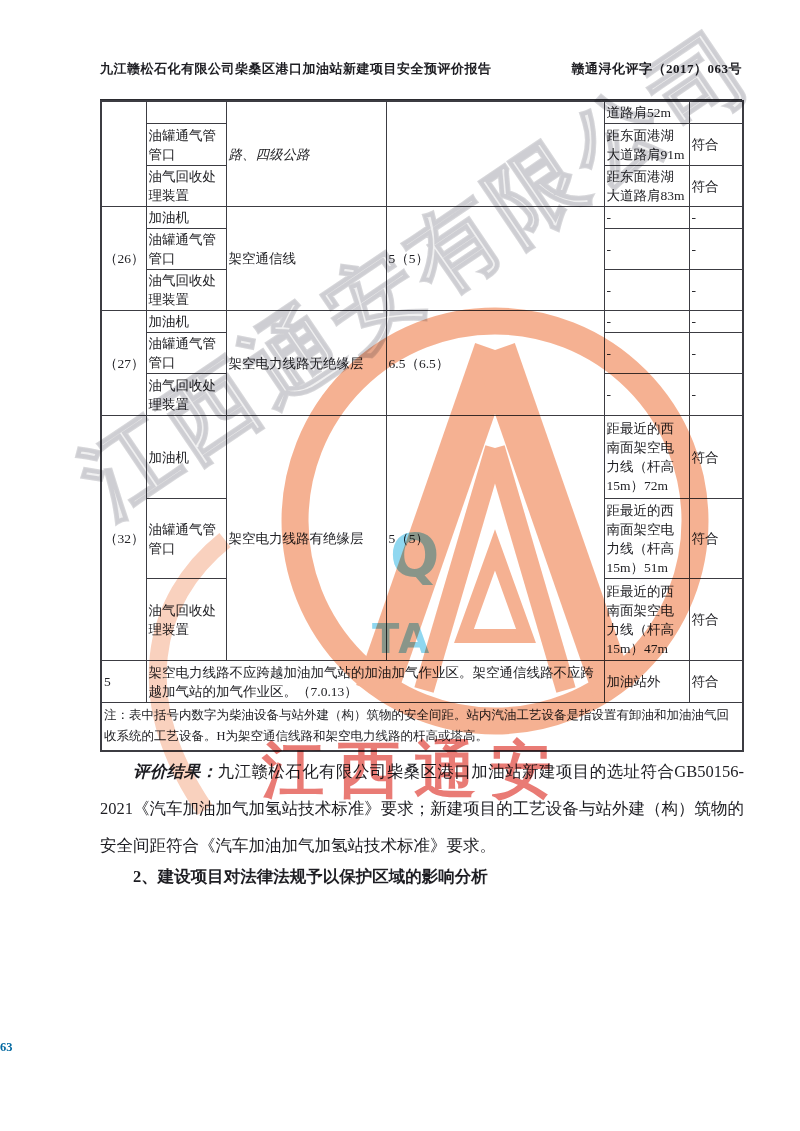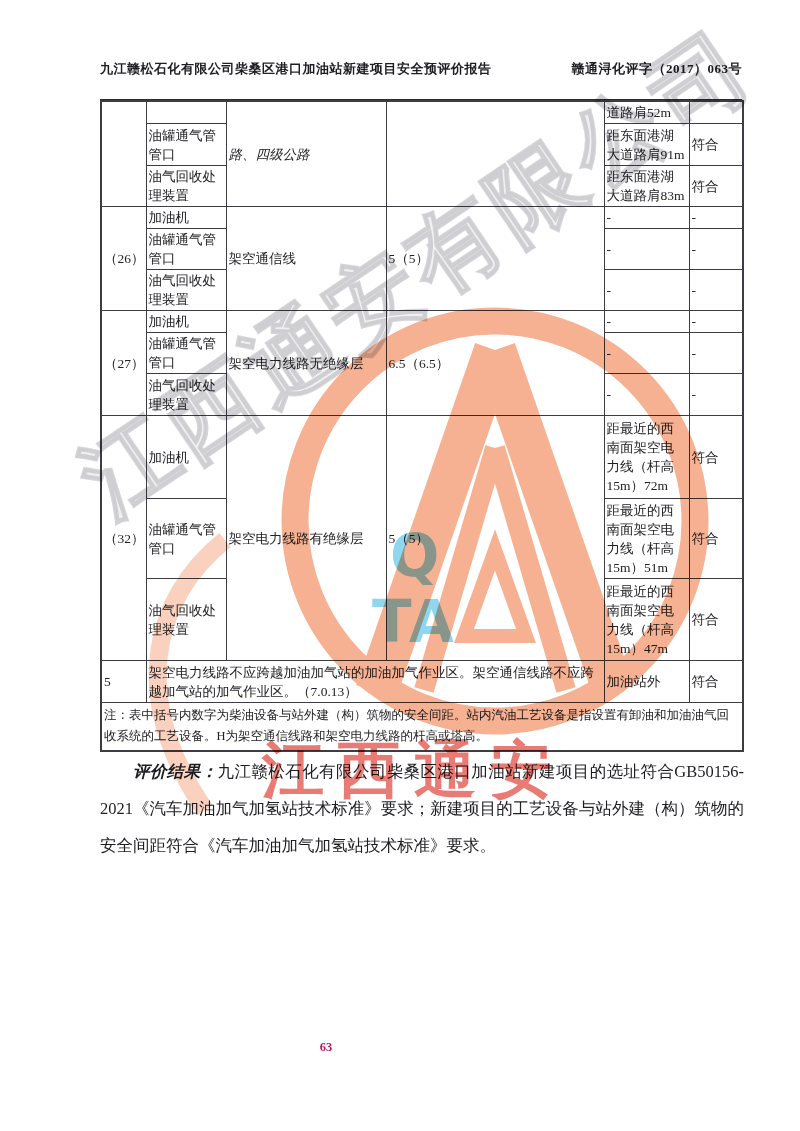--- a/index.html
+++ b/index.html
@@ -42,42 +42,42 @@
   .result-para .lead{font-weight:bold;font-style:italic;}
   .section-heading{
     position:absolute;left:100px;top:866px;width:644px;
     font-size:16.5px;font-weight:bold;text-indent:2em;
   }
   .body-para{
     position:absolute;left:100px;top:896px;width:644px;
     font-size:16.5px;line-height:37px;text-align:justify;text-indent:2em;
   }
   .page-number{
-    position:absolute;left:0;top:1040px;width:652px;text-align:center;
-    font-size:12.5px;font-weight:bold;color:#be185d;
+    position:absolute;left:0;top:1040px;width:652px;text-align:left;
+    font-size:12.5px;font-weight:bold;color:#0369a1;
   }
   
   .wm{position:absolute;pointer-events:none;mix-blend-mode:multiply;}
   .wm-logo{left:272px;top:298px;width:446px;height:446px;opacity:.92;}
   .wm-arc{left:95px;top:520px;width:320px;height:320px;opacity:.55;}
   .wm-diagonal{
     left:92px;top:430px;width:780px;
     transform:rotate(-34deg);transform-origin:0 50%;
     font-family:"DejaVu Sans","Liberation Sans",sans-serif;
     font-size:92px;font-weight:bold;letter-spacing:6px;white-space:nowrap;
     color:rgba(168,168,176,0.20);
     -webkit-text-stroke:2px rgba(150,150,160,0.45);
     opacity:.85;
   }
   .wm-blue{
     font-family:"DejaVu Sans","Liberation Sans",sans-serif;font-weight:bold;
     color:#7fd2ee;opacity:.88;
   }
   .wm-blue-q{left:390px;top:522px;font-size:58px;}
-  .wm-blue-ta{left:372px;top:588px;font-size:58px;letter-spacing:2px;}
+  .wm-blue-ta{left:372px;top:616px;font-size:40px;letter-spacing:2px;}
   .wm-stamp{
     left:262px;top:728px;width:360px;
     font-family:"DejaVu Sans","Liberation Sans",sans-serif;font-weight:bold;
     font-size:62px;letter-spacing:14px;white-space:nowrap;
     color:rgba(224,67,58,0.70);
   }
 </style>
 </head>
 <body>
 
@@ -183,20 +183,21 @@
       </tr>
 
       <tr style="height:48px;">
         <td colspan="6" class="note">注：表中括号内数字为柴油设备与站外建（构）筑物的安全间距。站内汽油工艺设备是指设置有卸油和加油油气回收系统的工艺设备。H为架空通信线路和架空电力线路的杆高或塔高。</td>
       </tr>
     </tbody>
   </table>
 
   <p class="result-para"><span class="lead">评价结果：</span><span>九江赣松石化有限公司柴桑区港口加油站新建项目的选址符合GB50156-2021《汽车加油加气加氢站技术标准》要求；新建项目的工艺设备与站外建（构）筑物的安全间距符合《汽车加油加气加氢站技术标准》要求。</span></p>
 
+  <div class="section-heading">2、建设项目对法律法规予以保护区域的影响分析</div>
 
 
   <div class="page-number">63</div>
 
   <div class="wm wm-diagonal">江西通安有限公司</div>
 
   <svg class="wm wm-logo" viewBox="0 0 446 446" xmlns="http://www.w3.org/2000/svg">
     <g stroke="#f5ab89" fill="none" stroke-linecap="butt">
       <circle cx="223" cy="223" r="200" stroke-width="27"></circle>
       <path d="M223 52 L104 394" stroke-width="42"></path>

